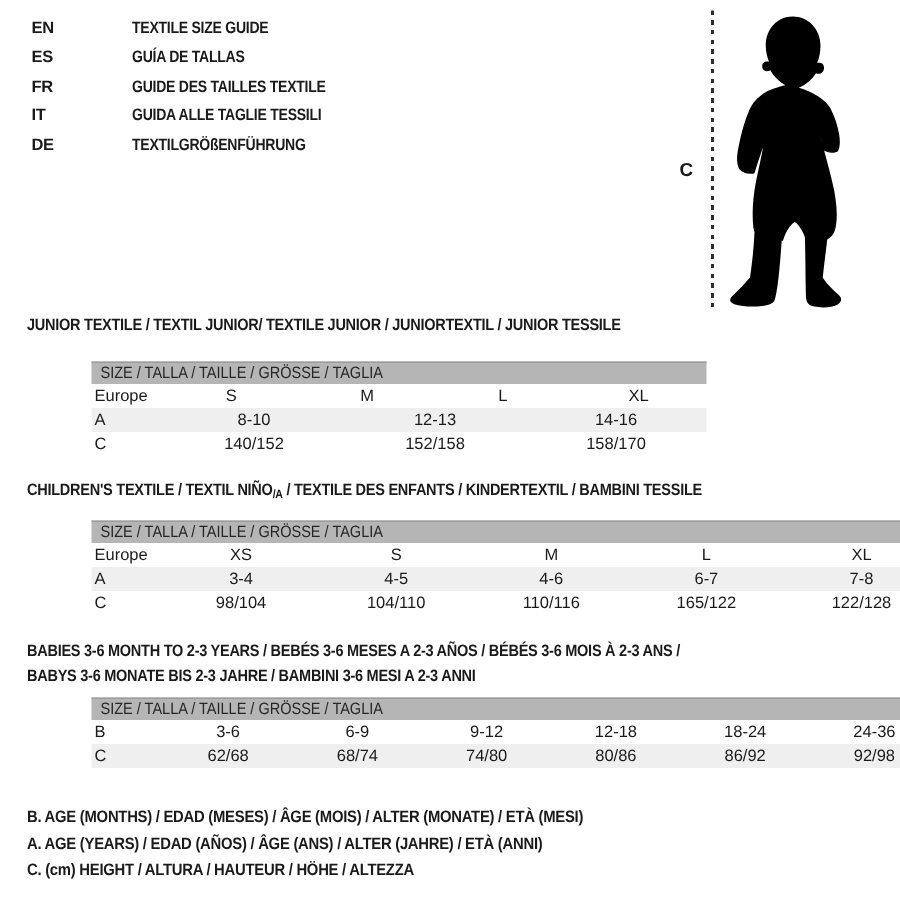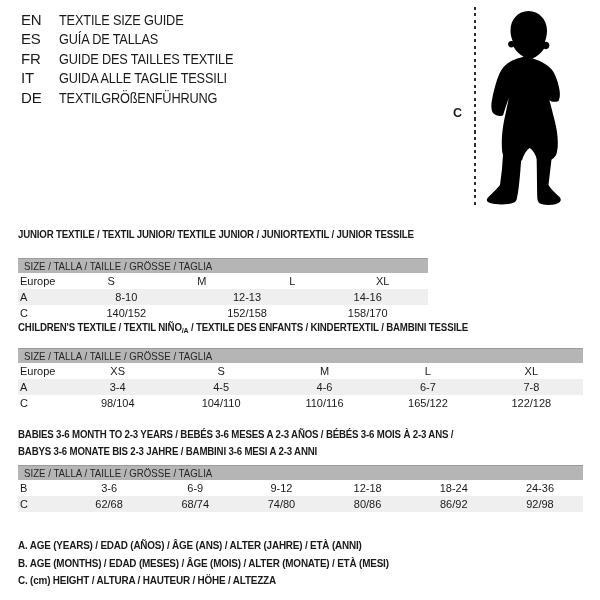--- a/index.html
+++ b/index.html
@@ -2,39 +2,39 @@
 <html><head>
 <meta charset="utf-8">
 <style>
   html,body{margin:0;padding:0;background:#fff;}
   .page{position:relative;width:600px;height:600px;background:#fff;overflow:hidden;
         font-family:"Liberation Sans",sans-serif;color:#1a1a1a;}
   .cond{display:inline-block;transform:scaleX(0.88);transform-origin:0 50%;white-space:nowrap;}
 
   
   .lang-header{position:absolute;left:21px;top:10px;}
-  .lang-row{display:flex;font-weight:normal;font-size:15px;line-height:19.4px;letter-spacing:-0.2px;}
+  .lang-row{display:flex;font-weight:bold;font-size:11px;line-height:19.4px;letter-spacing:-0.2px;gap:29px;}
   .lang-code{width:38px;flex:0 0 38px;}
   .lang-text .cond{transform:scaleX(0.85);}
 
   
   .dash-line{position:absolute;left:474px;top:7px;width:2px;height:199px;
     background:repeating-linear-gradient(to bottom,#2e2e2e 0 3px,transparent 3px 6.5px);}
   .fig-label{position:absolute;left:453px;top:106px;font-weight:bold;font-size:12.5px;}
   .baby-svg{position:absolute;left:483px;top:8px;width:82px;height:198px;}
 
   
   .section{position:absolute;left:18px;}
-  .sec1{top:228px;width:410px;}
+  .sec1{top:211px;width:410px;}
   .sec2{top:321px;width:565px;}
   .sec3{top:426px;width:565px;}
   .sec-title{font-weight:bold;font-size:11px;line-height:13px;letter-spacing:-0.2px;white-space:nowrap;}
   .sec3 .sec-title{line-height:17px;}
   .t2sub{font-size:8px;vertical-align:-2px;}
-  .size-table{width:100%;}
+  .size-table{width:100%;margin-left:43px;}
   .sec1 .size-table{margin-top:17px;}
   .sec2 .size-table{margin-top:11px;}
   .sec3 .size-table{margin-top:5px;}
   .bar{height:14px;line-height:14px;background:#b5b5b5;border-top:1px solid #9c9c9c;
        padding-left:6px;font-size:11px;color:#262626;}
   .trow{display:flex;height:16px;line-height:16px;font-size:11px;}
   .trow.shade{background:#efefef;}
   .tlabel{width:46px;flex:0 0 46px;padding-left:2px;}
   .tcell{flex:1;text-align:center;}
 
@@ -158,18 +158,18 @@
         <span class="tcell">68/74</span>
         <span class="tcell">74/80</span>
         <span class="tcell">80/86</span>
         <span class="tcell">86/92</span>
         <span class="tcell">92/98</span>
       </div>
     </div>
   </div>
 
   <div class="footnotes">
+    <div class="fnote"><span class="cond">B. AGE (MONTHS) / EDAD (MESES) / ÂGE (MOIS) / ALTER (MONATE) / ETÀ (MESI)</span></div>
     <div class="fnote"><span class="cond">A. AGE (YEARS) / EDAD (AÑOS) / ÂGE (ANS) / ALTER (JAHRE) / ETÀ (ANNI)</span></div>
-    <div class="fnote"><span class="cond">B. AGE (MONTHS) / EDAD (MESES) / ÂGE (MOIS) / ALTER (MONATE) / ETÀ (MESI)</span></div>
     <div class="fnote"><span class="cond">C. (cm) HEIGHT / ALTURA / HAUTEUR / HÖHE / ALTEZZA</span></div>
   </div>
 
 </div>
 
 </body></html>

